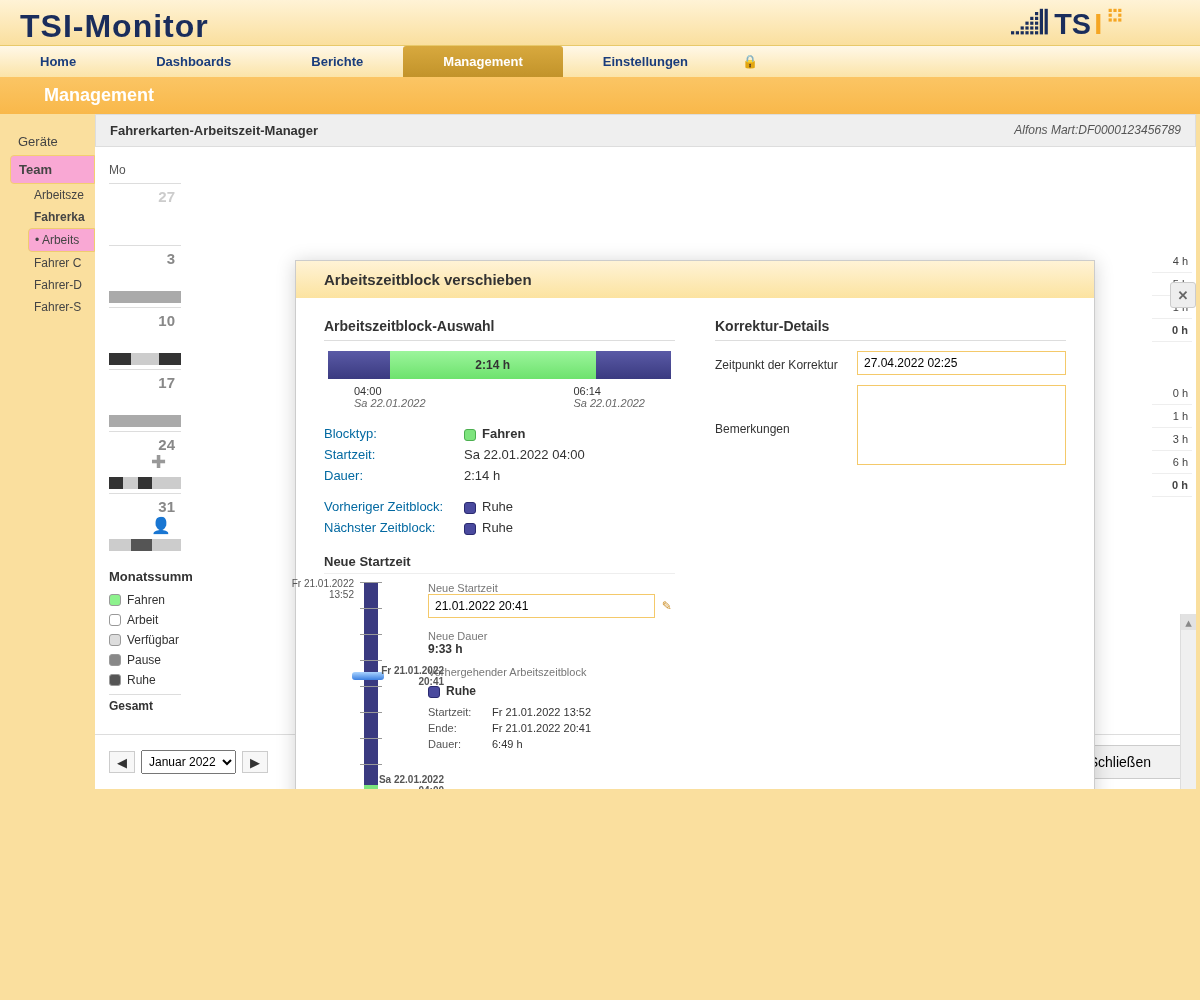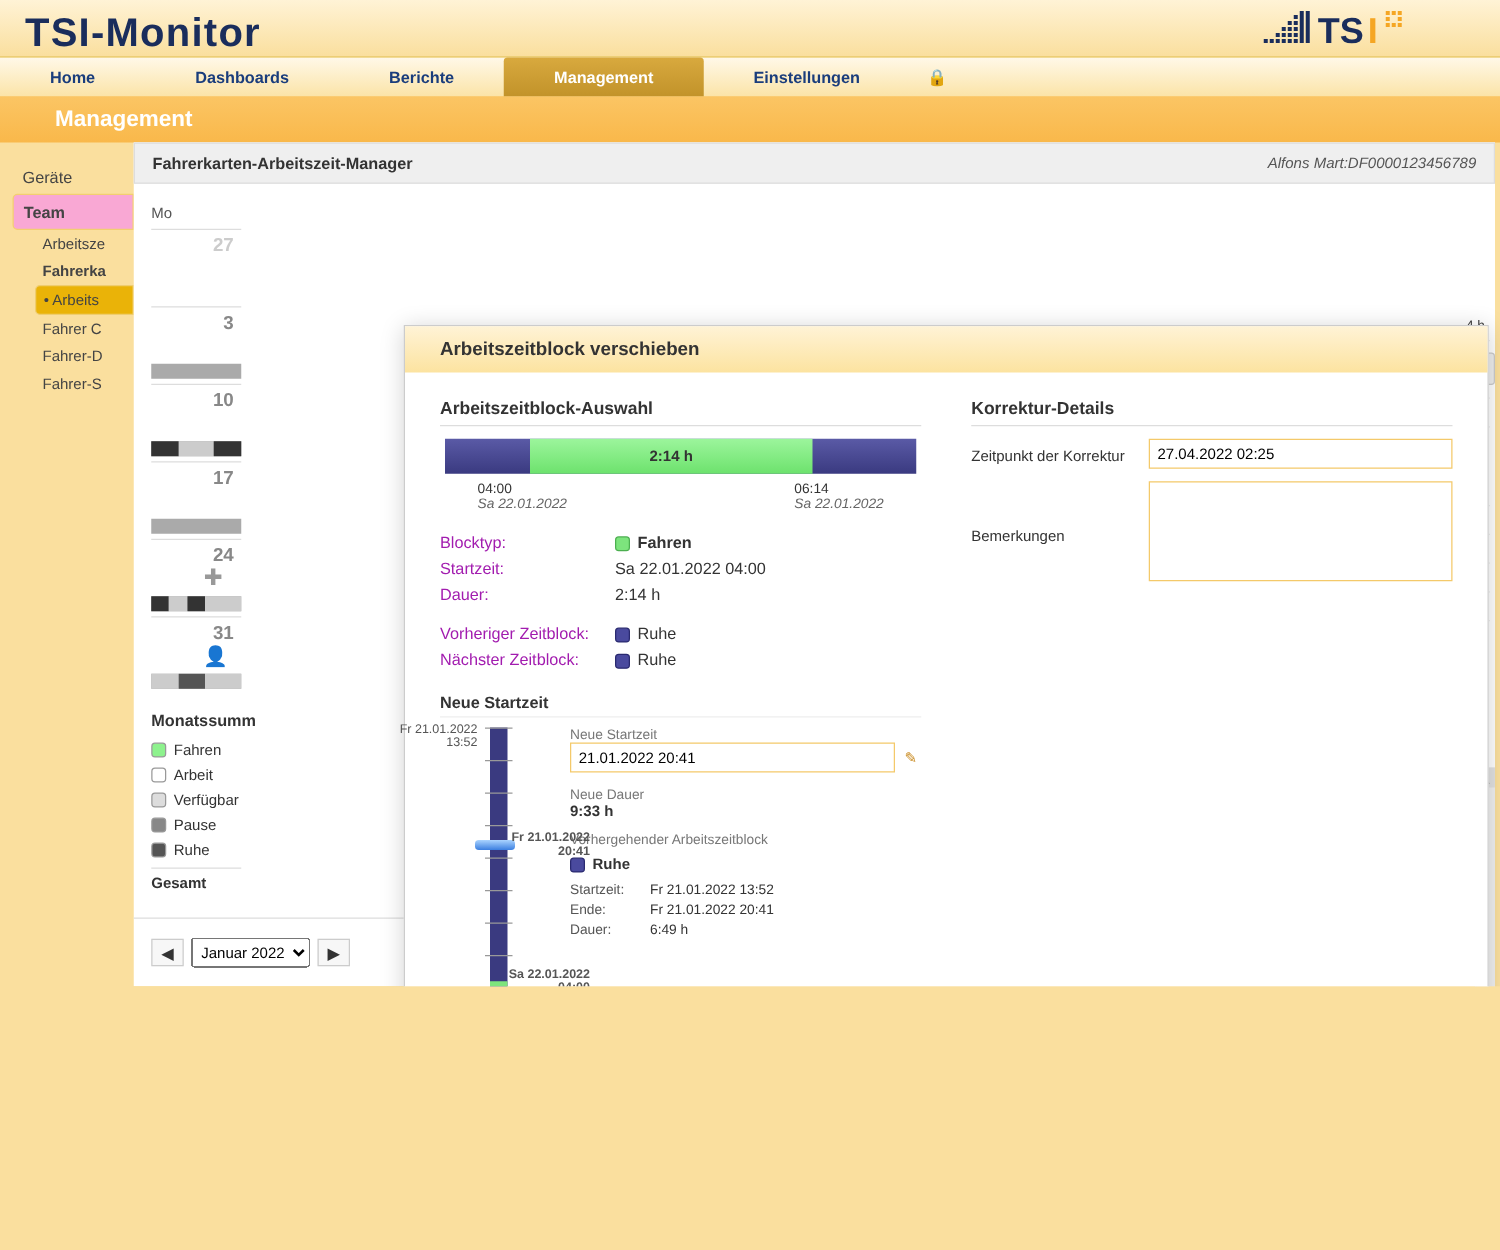--- a/index.html
+++ b/index.html
@@ -8,26 +8,26 @@
 .logo { font-family: "Trebuchet MS", sans-serif; font-size: 32px; font-weight: bold; color: #1a2d5c; letter-spacing: 1px; }
 .logo-right { float: right; margin-top: -4px; }
 .logo-right svg { height: 40px; }
 .nav { background: linear-gradient(#fff8e8, #fbe4a8); border-top: 1px solid #e8c96a; }
 .nav ul { list-style: none; display: flex; }
 .nav li { padding: 8px 40px; font-weight: bold; color: #1a3d7c; cursor: pointer; }
 .nav li.active { background: linear-gradient(#d8a93e, #c2932a); color: #fff; border-radius: 3px 3px 0 0; }
 .nav li.lock { padding: 8px 14px; }
 .subhead { background: linear-gradient(#fbc564, #f9b84a); padding: 8px 20px 8px 44px; font-size: 18px; font-weight: bold; color: #fff; }
 .layout { display: flex; }
-.sidebar { width: 107px; padding: 14px 0 0 10px; }
+.sidebar { width: 95px; padding: 14px 0 0 10px; }
 .sidebar-item { padding: 6px 8px; color: #444; font-size: 13px; cursor: pointer; white-space: nowrap; overflow: hidden; }
 .sidebar-item.selected { background: #f9a8d4; border: 1px solid #f3cf70; border-radius: 4px 0 0 4px; font-weight: bold; }
 .sidebar-sub { padding-left: 18px; }
 .sidebar-sub .sidebar-item { font-size:12px; padding:4px 6px; }
-.sidebar-sub .sidebar-item.sel2 { background:#eab308; border:1px solid #efcd6f; border-radius:4px 0 0 4px; }
+.sidebar-sub .sidebar-item.sel2 { background:#f9a8d4; border:1px solid #efcd6f; border-radius:4px 0 0 4px; }
 .sidebar-sub .bullet::before { content:"• "; }
 .content { flex: 1; background: #fff; padding: 0; position: relative; margin-right: 4px; }
 .panel-head { background: #efefef; border: 1px solid #ddd; padding: 8px 14px; font-weight: bold; }
 .panel-head .driver { float: right; font-style: italic; font-weight: normal; color: #555; font-size: 12px; }
 .calendar-stub { padding: 10px 14px; }
 .cal-col-h { font-size:12px; color:#555; padding:6px 0; }
 .cal-cell { height:62px; border-top:1px solid #ddd; position:relative; background:#fff; }
 .cal-date { position:absolute; top:4px; right:6px; color:#888; font-weight:bold; font-size:15px; }
 .cal-date.muted { color:#ccc; }
 .cal-strip { position:absolute; bottom:4px; left:0; right:0; height:12px; background:#aaa; }
@@ -43,33 +43,33 @@
 .sw-ruhe{background:#555;}
 .cal-footer{display:flex;align-items:center;gap:6px;padding:10px 14px;border-top:1px solid #ddd;margin-top:8px;}
 .arrow-btn{width:26px;height:22px;background:#f7f7f7;border:1px solid #ccc;cursor:pointer;display:flex;align-items:center;justify-content:center;}
 select{font-size:12px;padding:3px;}
 .close-btn{margin-left:auto;padding:8px 30px;background:#f1f1f1;border:1px solid #ccc;cursor:pointer;font-size:14px;}
 
 .right-peek{position:absolute;top:136px;right:4px;width:40px;font-size:11px;color:#444;text-align:right;line-height:22px;}
 .right-peek .h{border-bottom:1px solid #eee;padding-right:4px;}
 .close-x{position:absolute;top:168px;right:0;width:26px;height:26px;background:#eee;border:1px solid #ccc;border-radius:3px;display:flex;align-items:center;justify-content:center;font-weight:bold;color:#666;cursor:pointer;}
 
-.modal{position:absolute;left:216px;top:146px;width:868px;background:#fff;border:1px solid #ccc;box-shadow:0 2px 18px rgba(0,0,0,0.18);}
+.modal{position:absolute;left:200px;top:146px;width:800px;background:#fff;border:1px solid #ccc;box-shadow:0 2px 18px rgba(0,0,0,0.18);}
 .modal-head{background:linear-gradient(#fff3d6,#fce3a0);padding:10px 28px;font-size:15px;font-weight:bold;color:#333;}
 .modal-body{display:flex;gap:40px;padding:20px 28px 10px;}
 .mcol{flex:1;}
 .section-h{font-weight:bold;font-size:14px;padding-bottom:6px;border-bottom:1px solid #ddd;margin-bottom:10px;}
 .sub-h{font-weight:bold;font-size:13px;padding-bottom:4px;border-bottom:1px solid #eee;margin:16px 0 8px;}
 .blockbar{position:relative;height:28px;margin:6px 4px;}
 .blockbar .bg{position:absolute;left:0;right:0;top:0;bottom:0;background:linear-gradient(#5a5aa6,#3a3a80);}
 .blockbar .fg{position:absolute;left:18%;width:60%;top:0;bottom:0;background:linear-gradient(#9cf59c,#6de26d);display:flex;align-items:center;justify-content:center;font-weight:bold;font-size:12px;}
 .timelabels{display:flex;justify-content:space-between;padding:0 30px;font-size:11px;color:#333;}
 .timelabels .sub{font-style:italic;color:#666;display:block;}
 .kv{display:flex;gap:10px;padding:3px 0;font-size:13px;}
-.kv .k{width:130px;color:#a21caf;}
+.kv .k{width:130px;color:#0369a1;}
 .chip{display:inline-block;width:12px;height:12px;border-radius:3px;vertical-align:middle;margin-right:6px;}
 .chip.g{background:#7de47d;border:1px solid #4caf50;}
 .chip.b{background:#4a4a9e;border:1px solid #2a2a70;}
 .timeline{display:flex;gap:8px;}
 .timeline .rail-wrap{position:relative;width:96px;}
 .timeline .rail{position:absolute;left:40px;top:0;bottom:0;width:14px;background:#3a3a80;}
 .timeline .rail .seg-green{position:absolute;left:0;right:0;background:#7de47d;}
 .timeline .ticks{position:absolute;left:36px;top:0;bottom:0;width:22px;}
 .timeline .tick{position:absolute;left:0;width:22px;height:1px;background:#999;}
 .timeline .ptr{position:absolute;left:28px;width:32px;height:8px;background:linear-gradient(#aad4ff,#3b7fe0);border-radius:3px;transform:translateY(-4px);cursor:grab;}

